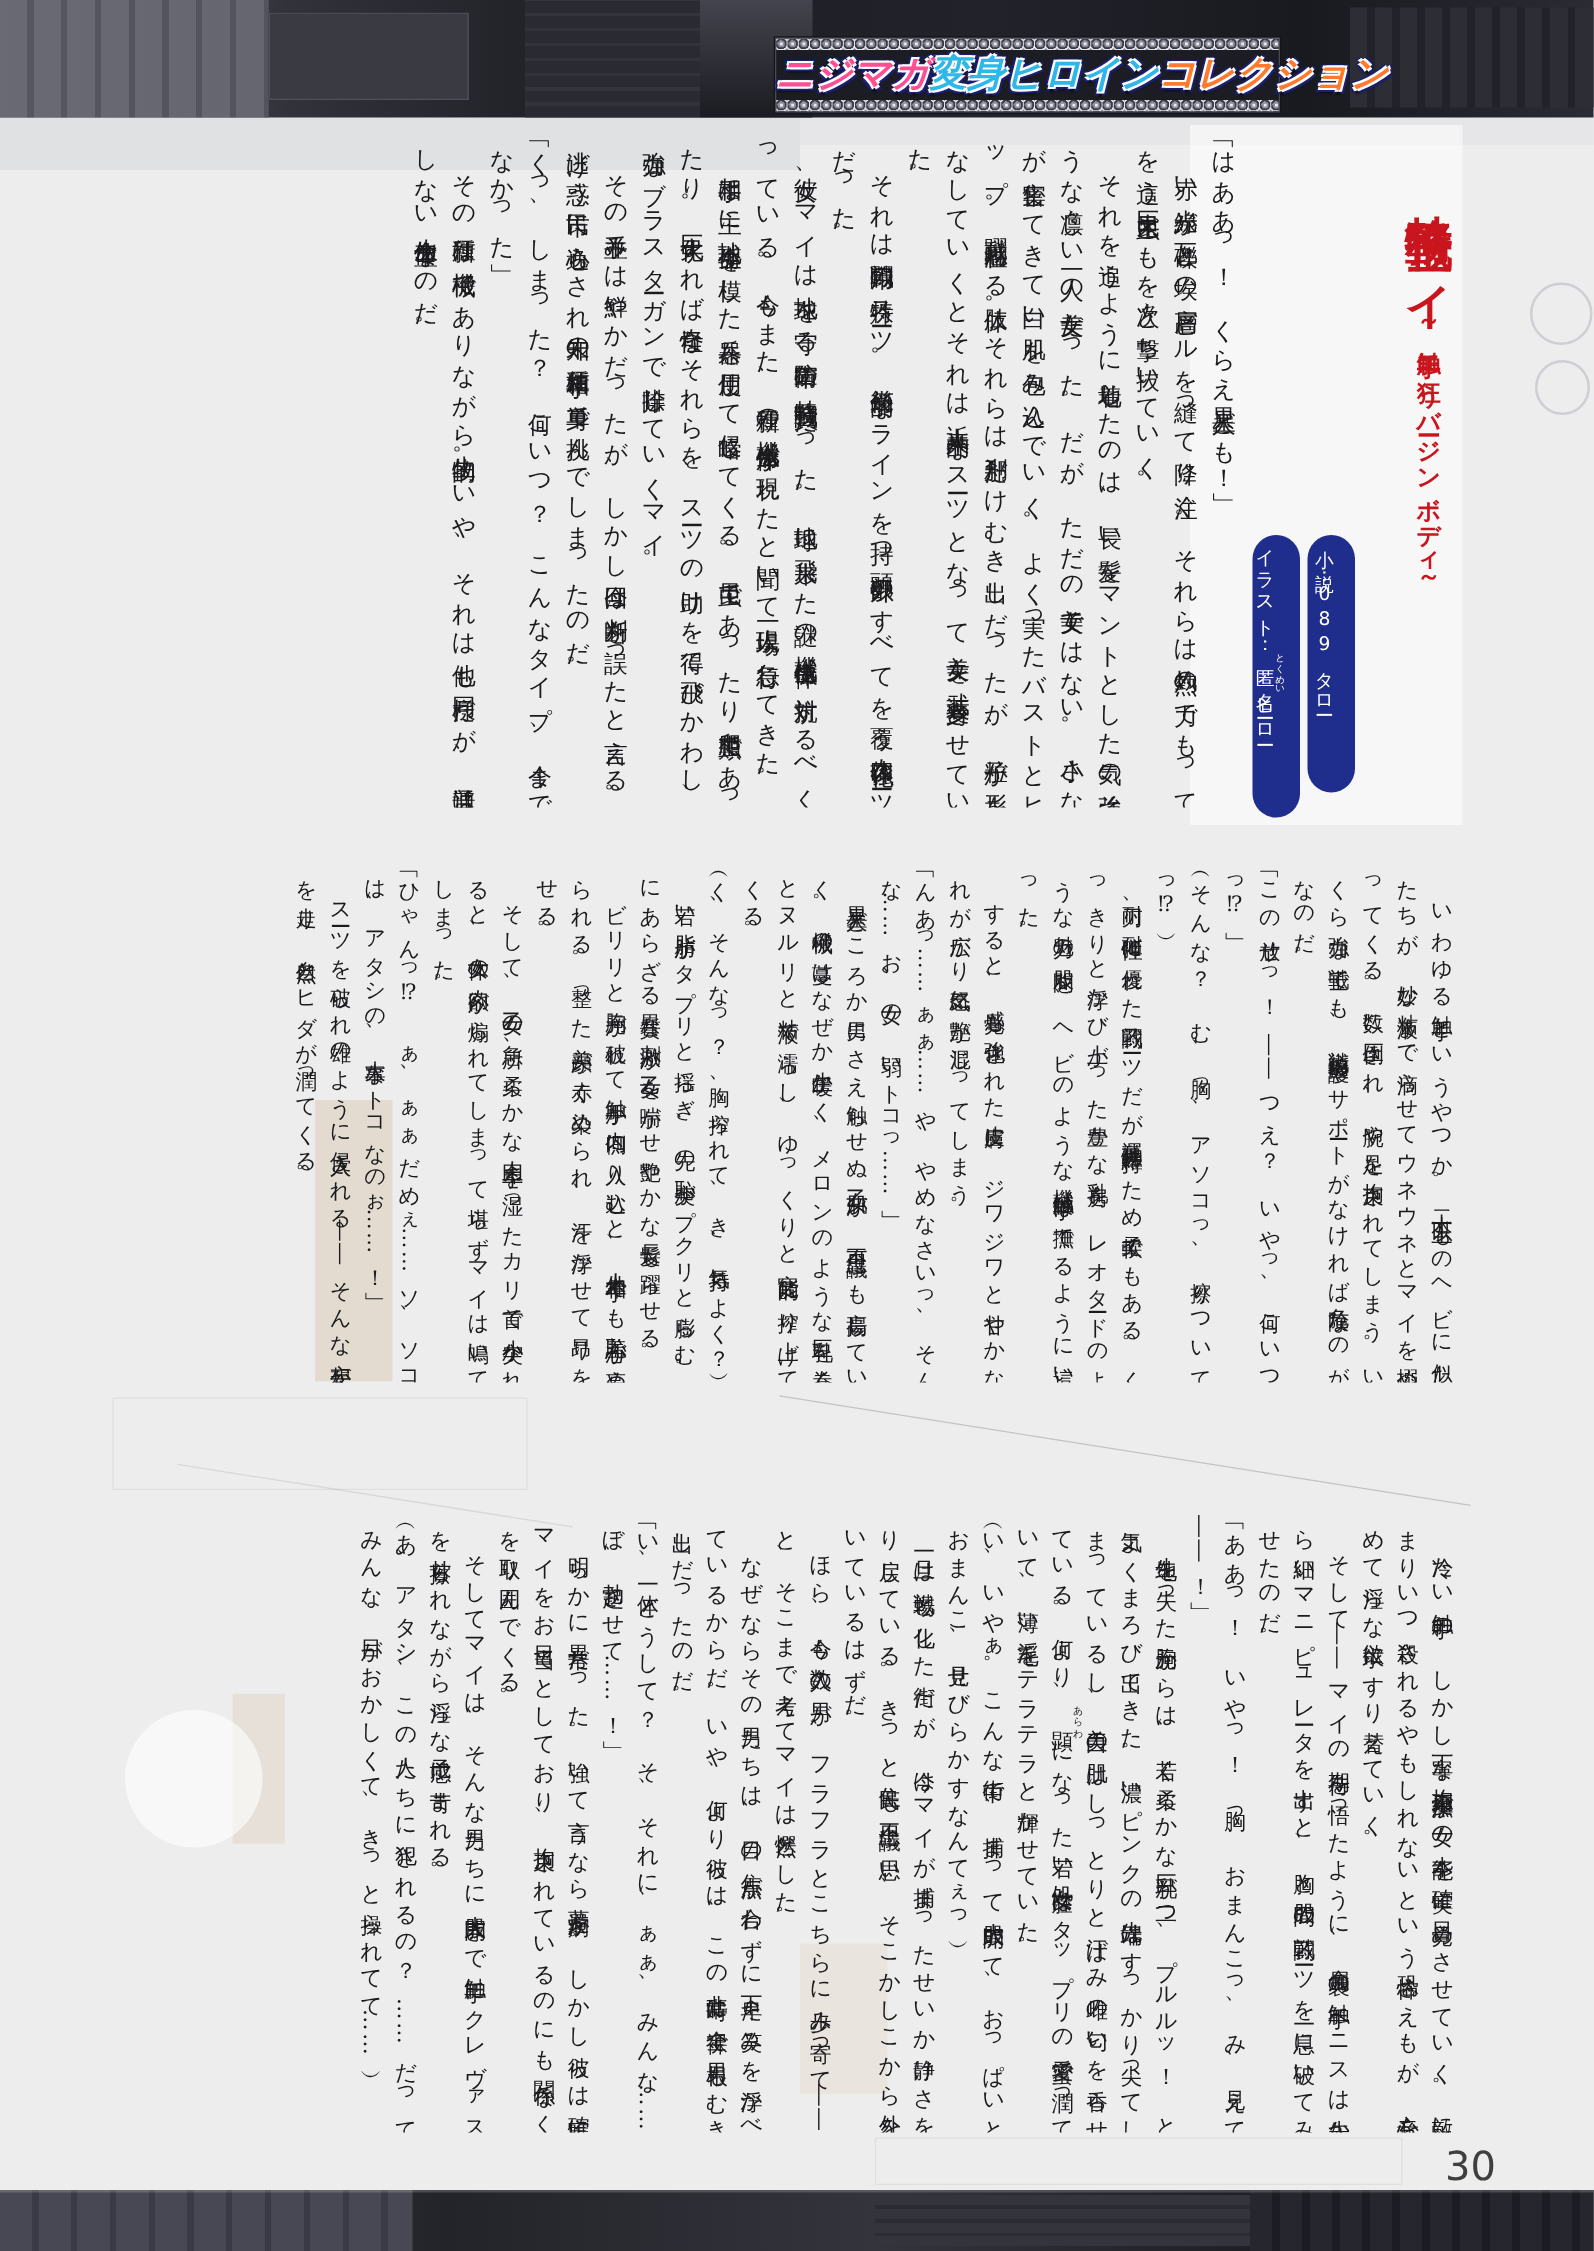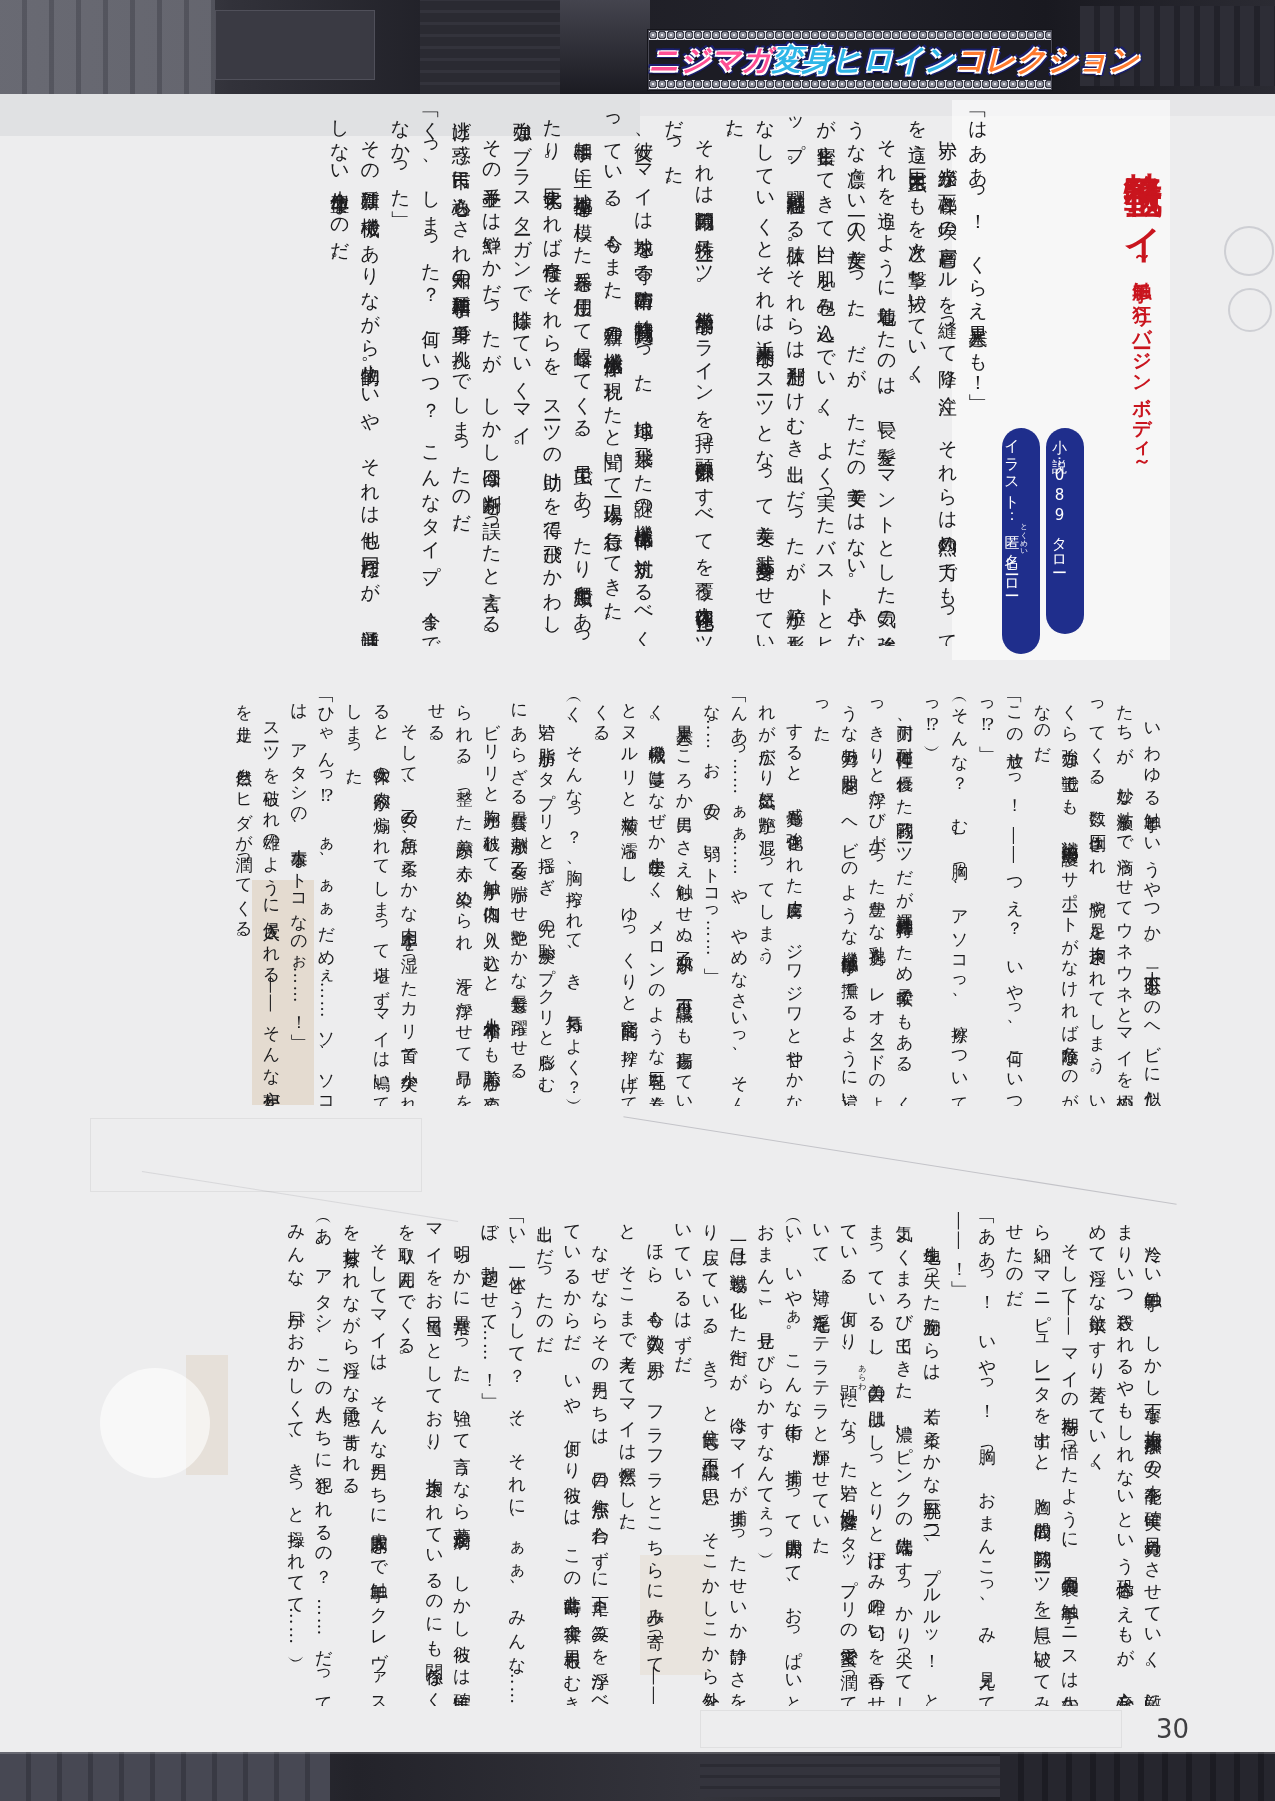--- a/index.html
+++ b/index.html
@@ -11,21 +11,21 @@
   .bg-rect{background:rgba(120,124,136,.10);}
   .bg-white{background:rgba(255,255,255,.55);}
   .bg-tan{background:rgba(196,156,104,.22);}
   .bg-line{background:#c3c3c8;height:1px;}
   .bg-ring{border:2px solid rgba(150,152,164,.35);border-radius:50%;}
   .bg-box{border:1px solid rgba(0,0,0,.06);}
   
   .banner{position:absolute;left:0;top:0;width:1275px;height:94px;
           background:linear-gradient(90deg,#5d5e67 0%,#32323a 18%,#1d1d24 38%,#22222a 62%,#191920 82%,#2b2b33 100%);}
   .banner .blk{position:absolute;}
-  .logo-plate{position:absolute;left:648px;top:30px;width:402px;height:58px;
+  .logo-plate{position:absolute;left:620px;top:30px;width:402px;height:58px;
           background:#1c1c24;border:1px solid #4a4a55;box-shadow:0 0 0 1px #15151b;}
   .lace{position:absolute;left:0;width:100%;height:9px;
         background:repeating-radial-gradient(circle at 4px 4px,#e9e9f0 0 1.3px,#8d8e9a 1.3px 3px,#3a3a46 3px 4.5px);
         background-size:9px 9px;}
   .lace.top{top:0;} .lace.bot{bottom:0;}
   .logo-text{position:absolute;left:0;top:9px;width:100%;height:40px;line-height:40px;
         text-align:center;font-family:"DejaVu Sans",sans-serif;font-weight:bold;
         font-style:italic;font-size:30px;letter-spacing:0px;white-space:nowrap;}
   .logo-text span{text-shadow:-1.5px -1.5px 0 #fff,1.5px -1.5px 0 #fff,-1.5px 1.5px 0 #fff,1.5px 1.5px 0 #fff,
         -3px 3px 0 #1a1f6e,3px 3px 0 #1a1f6e,-3px -3px 0 #1a1f6e,3px -3px 0 #1a1f6e,0 4px 2px rgba(0,0,10,.6);}
@@ -51,21 +51,21 @@
   
   .band{position:absolute;writing-mode:vertical-rl;text-orientation:mixed;overflow:hidden;
         color:#1b1b1d;text-align:justify;}
   .band p{margin:0;padding:0;}
   .band1{left:112px;top:106px;width:882px;height:540px;font-size:19px;line-height:1.6;letter-spacing:1.5px;}
   .band2{left:72px;top:692px;width:1094px;height:414px;font-size:17px;line-height:1.62;letter-spacing:1.8px;}
   .band3{left:82px;top:1212px;width:1084px;height:494px;font-size:17.5px;line-height:1.58;letter-spacing:2px;}
   .band ruby rt{font-size:8px;letter-spacing:0;}
   
   .page-number{position:absolute;left:1156px;top:1714px;font-family:"DejaVu Sans",sans-serif;
-        font-size:26px;color:#3f3f42;}
+        font-size:32px;color:#3f3f42;}
 </style>
 </head>
 <body>
 
 <div class="page">
 
   <div class="decor bg-rect" style="left:0;top:94px;width:640px;height:42px;"></div>
   <div class="decor bg-rect" style="left:640px;top:94px;width:635px;height:22px;background:rgba(120,124,136,.06);"></div>
   <div class="decor bg-white" style="left:952px;top:100px;width:218px;height:560px;"></div>
   <div class="decor bg-ring" style="left:1224px;top:226px;width:46px;height:46px;"></div>

